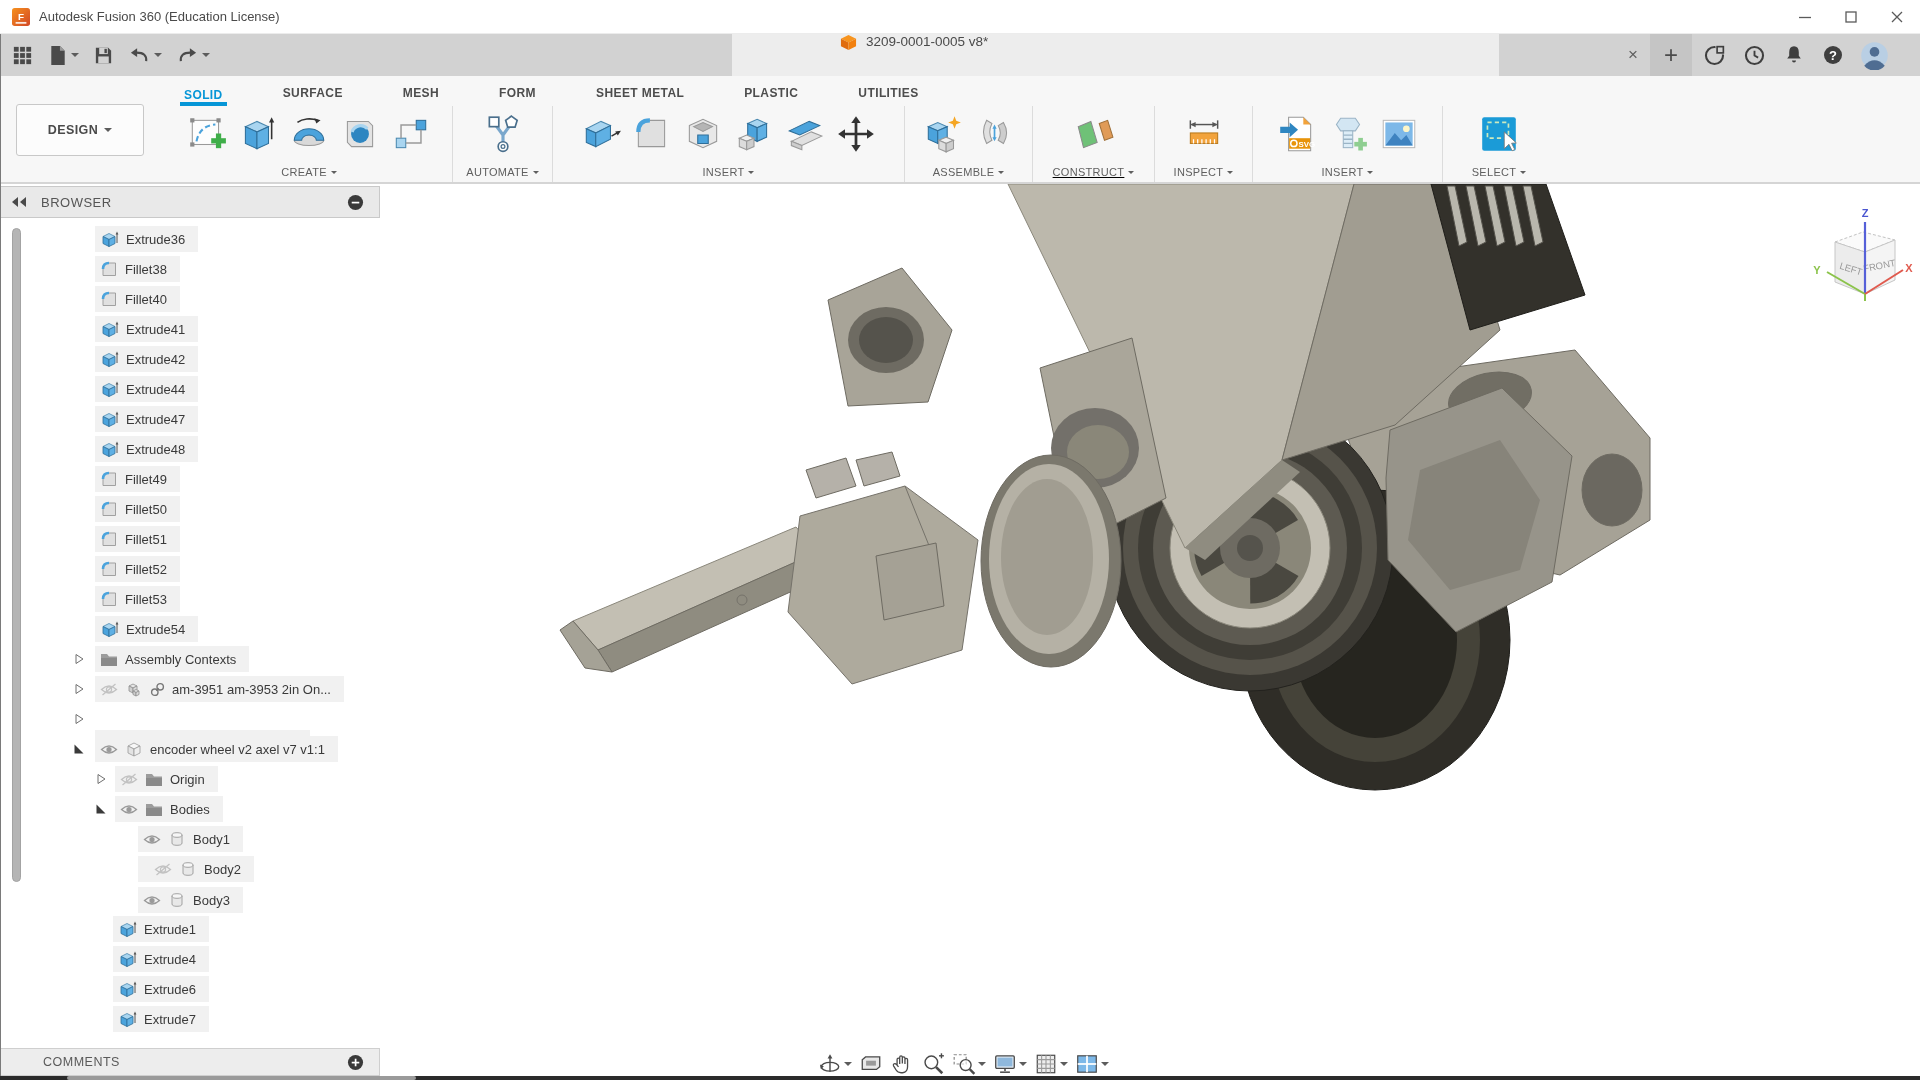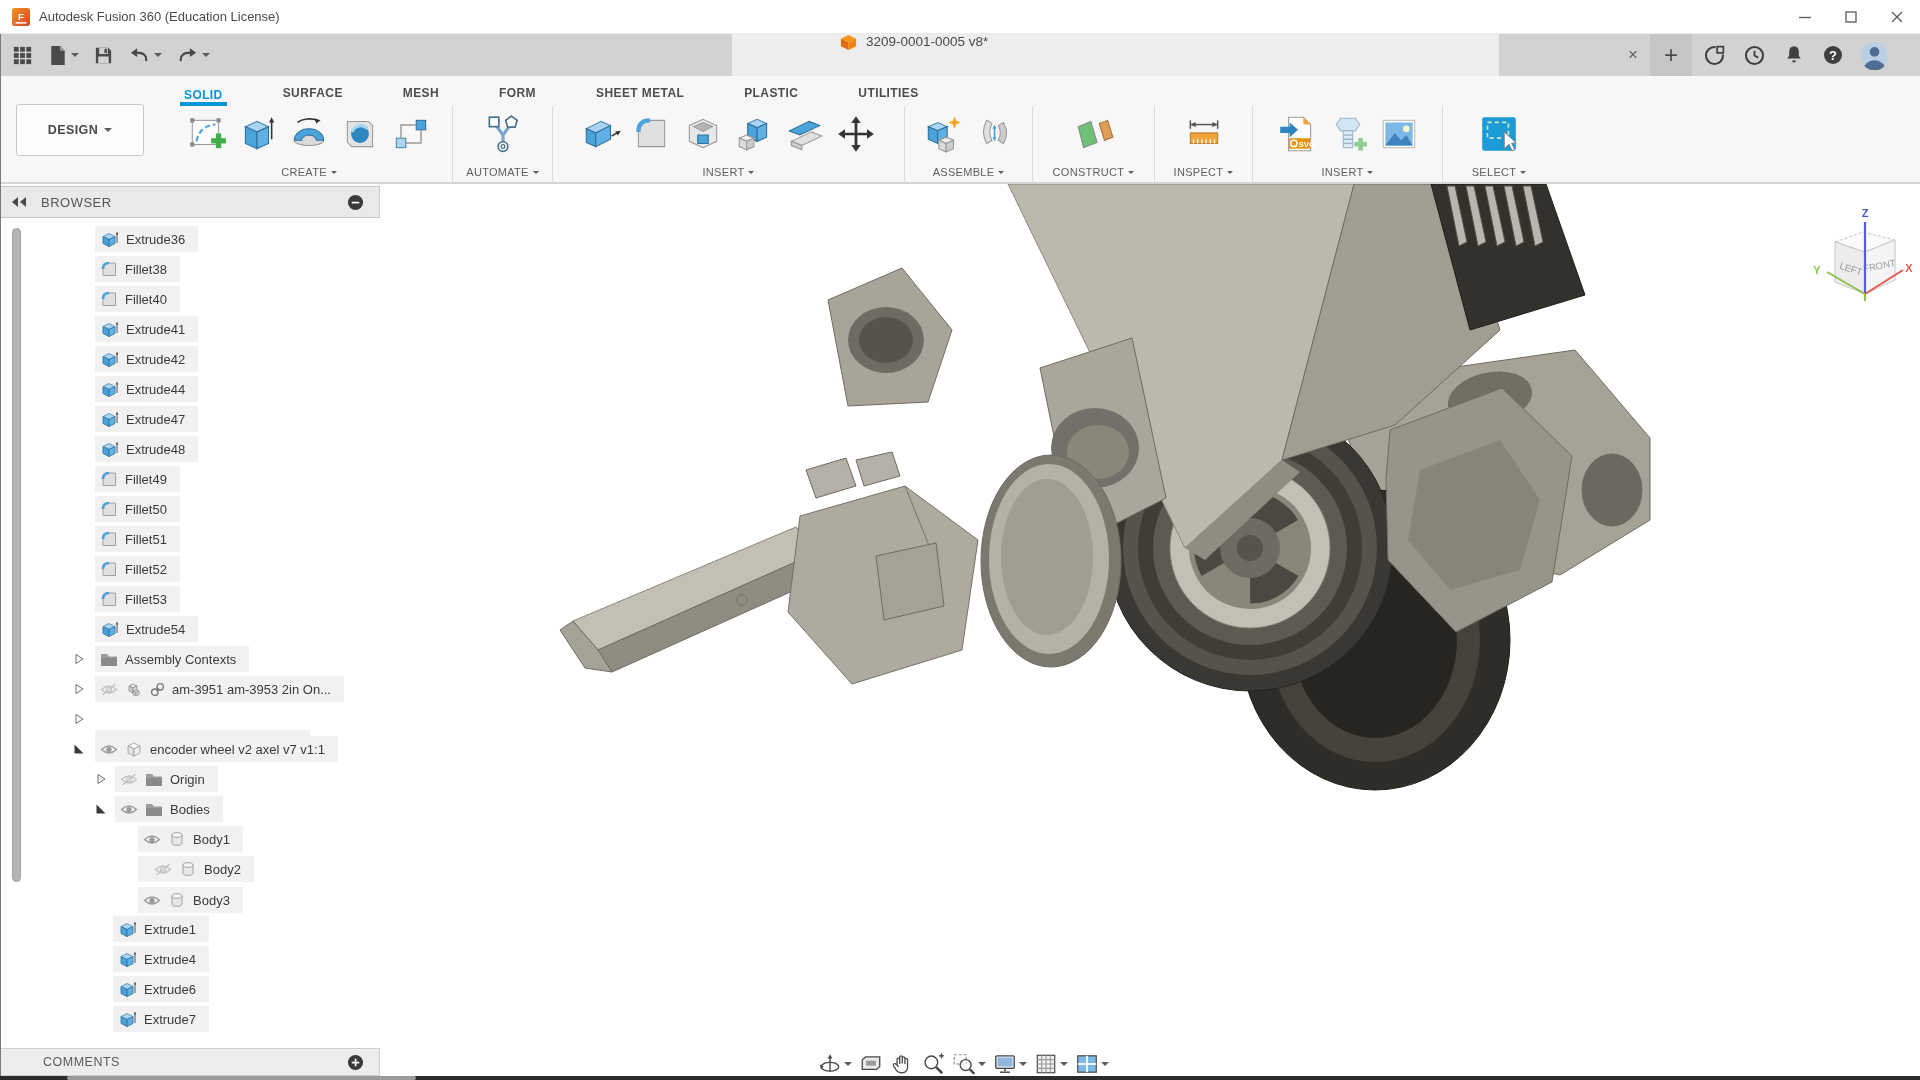--- a/index.html
+++ b/index.html
@@ -372,21 +372,21 @@
               <polygon points="20.5,11 18.5,15 22.5,15" fill="#4ba3dc"></polygon>
               <polygon points="20.5,27 18.5,23 22.5,23" fill="#4ba3dc"></polygon>
             </svg>
           </div>
         </div>
         <div class="rg-label">
           <span>ASSEMBLE</span>
           <span class="caret"></span>
         </div>
       </div>
-      <div class="rgroup" style="width: 122px;">
+      <div class="rgroup" style="width: 122px; text-decoration: underline;">
         <div class="rg-icons">
           <div class="ricon">
             <svg width="42" height="42" viewBox="0 0 40 40">
               <polygon points="5,13 17,8 23,28 10,33" fill="#6fc177" stroke="#8a8a8a"></polygon>
               <polygon points="25,10 33,7 38,23 30,26" fill="#e09b57" stroke="#a0713a"></polygon>
             </svg>
           </div>
         </div>
         <div class="rg-label">
           <span>CONSTRUCT</span>

